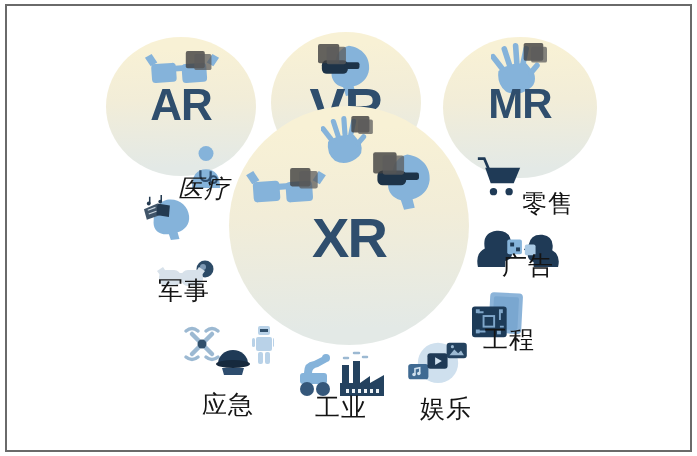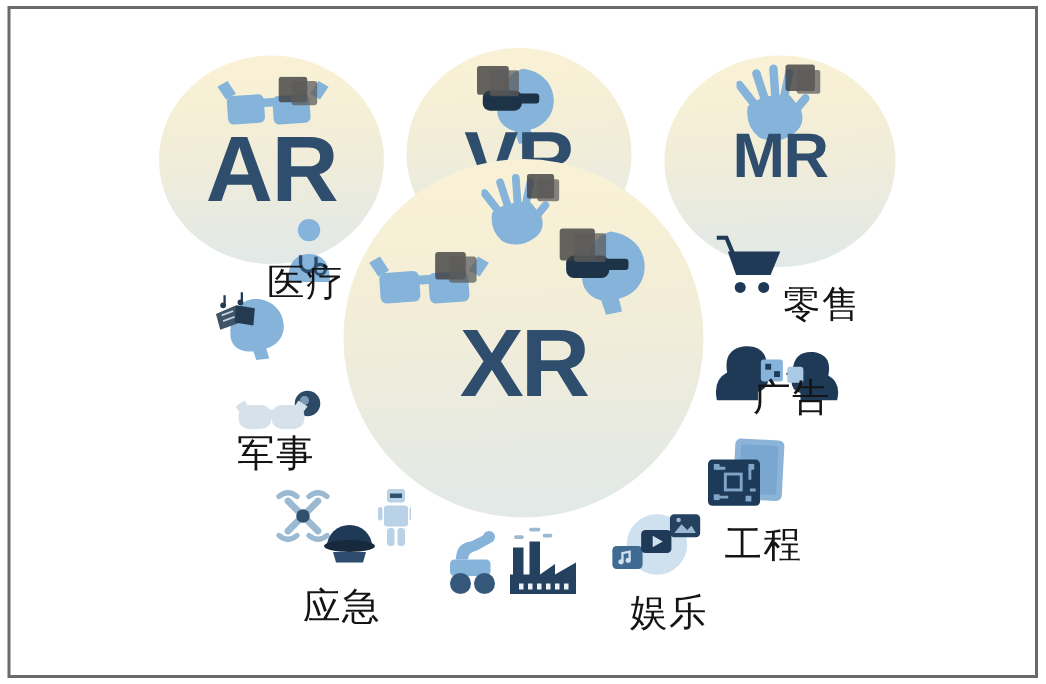--- a/index.html
+++ b/index.html
@@ -17,24 +17,24 @@
   }
   .bubble.ar{left:106px;top:37px;width:150px;height:139px;z-index:1;}
   .bubble.vr{left:271px;top:32px;width:150px;height:141px;z-index:1;}
   .bubble.mr{left:443px;top:37px;width:154px;height:141px;z-index:1;}
   .bubble.xr{left:229px;top:106px;width:240px;height:239px;z-index:2;}
   .concept{
     position:absolute;left:0;width:100%;text-align:center;line-height:1;
     font-weight:800;color:#2f4e6d;letter-spacing:-1px;
     font-family:"Liberation Sans",sans-serif;
   }
-  .bubble.ar .concept{top:46px;font-size:62px;}
+  .bubble.ar .concept{top:46px;font-size:44px;}
   .bubble.vr .concept{top:48px;font-size:54px;}
   .bubble.mr .concept{top:46px;font-size:42px;}
-  .bubble.xr .concept{top:104px;font-size:64px;letter-spacing:-2px;}
+  .bubble.xr .concept{top:104px;font-size:56px;letter-spacing:-2px;}
   .icon{position:absolute;}
   .app-label{
     position:absolute;transform:translate(-50%,-50%);white-space:nowrap;
     font-family:"Liberation Serif","DejaVu Serif",serif;
     font-size:25px;color:#141414;z-index:4;letter-spacing:1px;
   }
   .app-icon{position:absolute;z-index:3;}
 </style>
 </head>
 <body>
@@ -113,21 +113,21 @@
     </svg>
     <div class="concept">XR</div>
   </div>
 
   <svg class="app-icon" style="left:189px;top:145px;width:34px;height:43px;" viewBox="0 0 36 46">
     <circle cx="18" cy="9" r="8" fill="#85b3da"></circle>
     <path d="M3,46 q0,-20 15,-20 q15,0 15,20 z" fill="#85b3da"></path>
     <path d="M12,27 v6 a5.5,5.5 0 0 0 11,0 v-5" fill="none" stroke="#2e4d6e" stroke-width="2.4"></path>
     <circle cx="26" cy="37" r="3.6" fill="none" stroke="#2e4d6e" stroke-width="2.2"></circle>
   </svg>
-  <div class="app-label" style="left:204px;top:188px;">医疗</div>
+  <div class="app-label" style="left:204px;top:188px;font-style:italic;">医疗</div>
 
   <svg class="app-icon" style="left:140px;top:192px;width:54px;height:48px;" viewBox="0 0 56 50">
     <path d="M28,8 c12,-2 22,6 23,17 c1,9 -5,15 -12,17 l2,7 -9,1 -2,-6 c-10,1 -16,-4 -16,-12 c0,-14 6,-22 14,-24 z" fill="#85b3da"></path>
     <path d="M4,18 l14,-6 3,12 -14,5 z" fill="#405468"></path>
     <path d="M18,12 l13,2 -1,12 -13,-2 z" fill="#243a50"></path>
     <path d="M8,19 l8,-3 M9,23 l8,-3" stroke="#c8d4de" stroke-width="1.2"></path>
     <path d="M10,5 v7 M22,3 v7" stroke="#243a50" stroke-width="1.6"></path>
     <circle cx="9" cy="12" r="2" fill="#243a50"></circle>
     <circle cx="21" cy="10" r="2" fill="#243a50"></circle>
   </svg>
@@ -136,21 +136,21 @@
     <circle cx="48" cy="9" r="8.5" fill="#2c4a66"></circle>
     <circle cx="46" cy="7" r="3" fill="#7e99b4"></circle>
     <g fill="#d7e1ea">
       <rect x="2" y="10" width="22" height="16" rx="7"></rect>
       <rect x="24" y="10" width="22" height="16" rx="7"></rect>
       <rect x="18" y="13" width="12" height="6"></rect>
       <path d="M3,15 l-3,-4 6,-4 4,6 z"></path>
       <path d="M45,15 l3,-4 -6,-4 -4,6 z"></path>
     </g>
   </svg>
-  <div class="app-label" style="left:184px;top:302px;">军事</div>
+  <div class="app-label" style="left:184px;top:290px;">军事</div>
 
   <svg class="app-icon" style="left:182px;top:318px;width:92px;height:60px;" viewBox="0 0 92 60">
     <g stroke="#9cb9d2" stroke-width="4.5" fill="none" stroke-linecap="round">
       <path d="M10,16 L30,36 M30,16 L10,36"></path>
     </g>
     <g stroke="#9cb9d2" stroke-width="3.5" fill="none" stroke-linecap="round">
       <path d="M4,13 q6,-5 12,0"></path>
         <path d="M24,13 q6,-5 12,0"></path>
       <path d="M4,39 q6,5 12,0"></path>
         <path d="M24,39 q6,5 12,0"></path>
@@ -189,20 +189,21 @@
         <rect x="56" y="38" width="3" height="4"></rect>
       <rect x="62" y="38" width="3" height="4"></rect>
         <rect x="68" y="38" width="3" height="4"></rect>
       <rect x="74" y="38" width="3" height="4"></rect>
         <rect x="80" y="38" width="3" height="4"></rect>
     </g>
     <g stroke="#9cb9d2" stroke-width="2.5" stroke-linecap="round">
       <path d="M48,7 h4 M58,2 h5 M67,6 h4"></path>
     </g>
   </svg>
+  <div class="app-label" style="left:341px;top:407px;">工业</div>
 
   <svg class="app-icon" style="left:406px;top:338px;width:64px;height:48px;" viewBox="0 0 66 50">
     <circle cx="33" cy="26" r="21" fill="#cfe0ee"></circle>
     <rect x="2" y="27" width="21" height="16" rx="3" fill="#3f6a92"></rect>
     <rect x="22" y="16" width="21" height="16" rx="3" fill="#1f3a56"></rect>
     <rect x="42" y="5" width="21" height="16" rx="3" fill="#24425f"></rect>
     <path d="M9,38 v-6 l5,-1 v6" stroke="#cfe0ee" stroke-width="1.6" fill="none"></path>
     <circle cx="8" cy="38" r="1.8" fill="#cfe0ee"></circle>
     <circle cx="13" cy="37" r="1.8" fill="#cfe0ee"></circle>
     <path d="M30,20 l7,4 -7,4 z" fill="#cfe0ee"></path>
@@ -219,21 +220,21 @@
       <rect x="14" y="26" width="11" height="11"></rect>
       <path d="M8,22 h6 M8,42 h8 M31,22 v8 M31,37 h4"></path>
     </g>
     <g fill="#7fa6c9">
       <rect x="6" y="19" width="4" height="4"></rect>
         <rect x="30" y="19" width="4" height="4"></rect>
       <rect x="6" y="40" width="4" height="4"></rect>
         <rect x="28" y="41" width="4" height="4"></rect>
     </g>
   </svg>
-  <div class="app-label" style="left:509px;top:363px;">工程</div>
+  <div class="app-label" style="left:509px;top:339px;">工程</div>
 
   <svg class="app-icon" style="left:476px;top:222px;width:84px;height:45px;" viewBox="0 0 86 46">
     <g fill="#1f3a56">
       <path d="M2,46 q-3,-14 7,-19 q-3,-16 12,-18 q13,-1 15,11 l5,6 -4,3 q1,9 -7,11 v6 z"></path>
       <path d="M84,46 q3,-12 -6,-17 q3,-14 -10,-16 q-12,-1 -14,10 l-5,5 4,3 q-1,8 6,10 v5 z"></path>
     </g>
     <rect x="32" y="18" width="15" height="15" rx="2" fill="#85b3da"></rect>
     <rect x="35" y="21" width="4" height="4" fill="#1f3a56"></rect>
     <rect x="41" y="26" width="4" height="4" fill="#1f3a56"></rect>
     <rect x="50" y="23" width="11" height="11" rx="2" fill="#a9c9e4"></rect>

